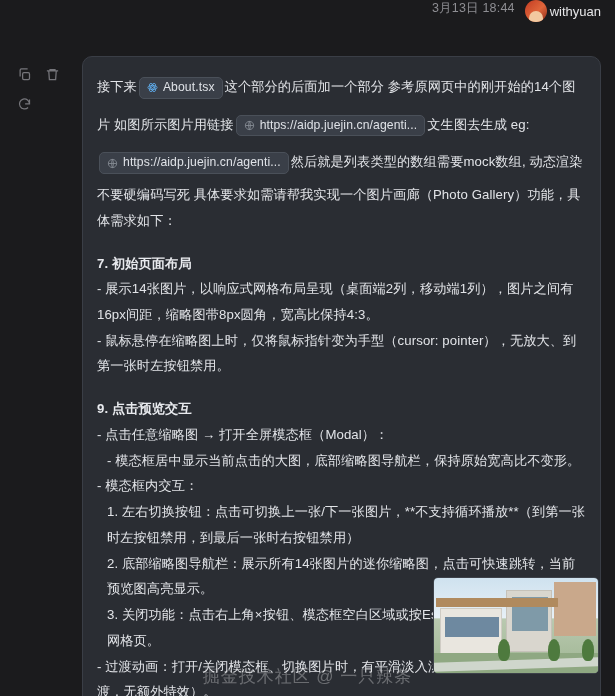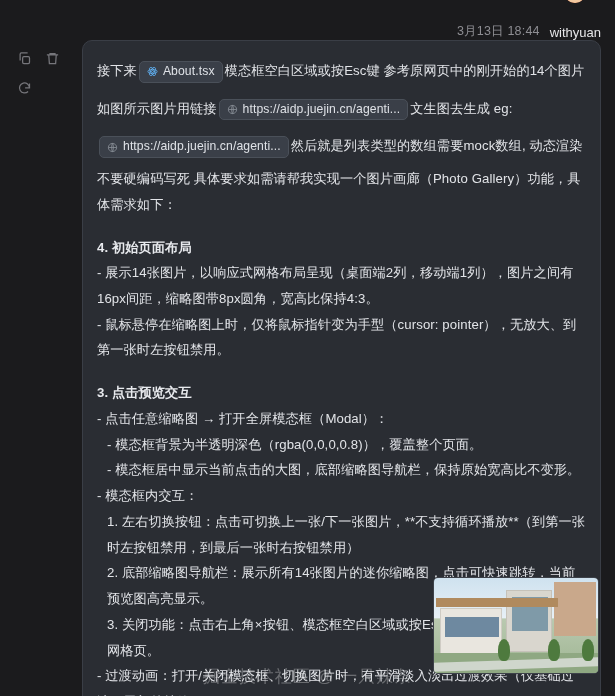--- a/index.html
+++ b/index.html
@@ -10,37 +10,36 @@
     font-family: "Liberation Sans", sans-serif;
     overflow: hidden;
   }
   body {
     position: relative;
     background: #1b1b1d;
   }
 
   
   .header {
-    height: 40px;
-    display: flex;
-    align-items: flex-end;
+    height: 56px;
+    display: flex;
+    align-items: flex-start;
     justify-content: flex-end;
     padding: 0 14px;
     gap: 10px;
   }
   .timestamp {
     color: #8e8e93;
     font-size: 12.5px;
     letter-spacing: .2px;
   }
   .user {
     display: flex;
     align-items: center;
-    gap: 22px;
-    flex-direction: column;
+    gap: 3px;
   }
   .avatar {
     width: 22px; height: 22px;
     border-radius: 50%;
     background: linear-gradient(135deg,#c23b22,#e0663b 55%,#8d2b18);
     position: relative;
     overflow: hidden;
     flex: none;
   }
   .avatar::after {
@@ -238,49 +237,48 @@
     <p><span>接下来</span><span class="chip chip-file">
           <span class="ic">
             <svg width="11" height="11" viewBox="0 0 24 24" fill="none" stroke="currentColor" stroke-width="1.8">
               <circle cx="12" cy="12" r="2.2"></circle>
               <ellipse cx="12" cy="12" rx="10" ry="4.4"></ellipse>
               <ellipse cx="12" cy="12" rx="10" ry="4.4" transform="rotate(60 12 12)"></ellipse>
               <ellipse cx="12" cy="12" rx="10" ry="4.4" transform="rotate(120 12 12)"></ellipse>
             </svg>
           </span>
           <span class="chip-txt">About.tsx</span>
-        </span><span>模态框空白区域或按Esc键 参考</span><span>原网页中的刚开始的14个图片 如图所示图片用链接</span><span class="chip chip-link">
+        </span><span>这个部分的后面加一个部分 参考</span><span>原网页中的刚开始的14个图片 如图所示图片用链接</span><span class="chip chip-link">
           <span class="ic">
             <svg width="11" height="11" viewBox="0 0 24 24" fill="none" stroke="currentColor" stroke-width="1.8">
               <circle cx="12" cy="12" r="9"></circle>
               <path d="M3 12h18M12 3c2.5 2.8 2.5 15.2 0 18M12 3c-2.5 2.8-2.5 15.2 0 18"></path>
             </svg>
           </span>
           <span class="chip-txt">https://aidp.juejin.cn/agenti...</span>
         </span><span>文生图去生成 eg:</span><span class="chip chip-link">
           <span class="ic">
             <svg width="11" height="11" viewBox="0 0 24 24" fill="none" stroke="currentColor" stroke-width="1.8">
               <circle cx="12" cy="12" r="9"></circle>
               <path d="M3 12h18M12 3c2.5 2.8 2.5 15.2 0 18M12 3c-2.5 2.8-2.5 15.2 0 18"></path>
             </svg>
           </span>
           <span class="chip-txt">https://aidp.juejin.cn/agenti...</span>
         </span><span>然后就是列表类型的数组需要mock数组, 动态渲染不要硬编码写死 具体要求如需请帮我实现一个图片画廊（Photo Gallery）功能，具体需求如下：</span></p>
 
     <div class="gap"></div>
 
-    <p class="sec-head">4. 初始页面布局</p>
+    <p class="sec-head">7. 初始页面布局</p>
     <p>- 展示14张图片，以响应式网格布局呈现（桌面端2列，移动端1列），图片之间有16px间距，缩略图带8px圆角，宽高比保持4:3。</p>
     <p>- 鼠标悬停在缩略图上时，仅将鼠标指针变为手型（cursor: pointer），无放大、到第一张时左按钮禁用。</p>
 
     <div class="gap"></div>
 
-    <p class="sec-head">3. 点击预览交互</p>
+    <p class="sec-head">9. 点击预览交互</p>
     <p>- 点击任意缩略图 → 打开全屏模态框（Modal）：</p>
-    <p class="indent1">- 模态框背景为半透明深色（rgba(0,0,0,0.8)），覆盖整个页面。</p>
     <p class="indent1">- 模态框居中显示当前点击的大图，底部缩略图导航栏，保持原始宽高比不变形。</p>
     <p>- 模态框内交互：</p>
     <p class="indent1">1. 左右切换按钮：点击可切换上一张/下一张图片，**不支持循环播放**（到第一张时左按钮禁用，到最后一张时右按钮禁用）</p>
     <p class="indent1">2. 底部缩略图导航栏：展示所有14张图片的迷你缩略图，点击可快速跳转，当前预览图高亮显示。</p>
     <p class="indent1">3. 关闭功能：点击右上角×按钮、模态框空白区域或按Esc键，均可关闭预览回到网格页。</p>
     <p>- 过渡动画：打开/关闭模态框、切换图片时，有平滑淡入淡出过渡效果（仅基础过渡，无额外特效）。</p>
   </div>
 </div>
 
 <div class="thumb-wrap">

